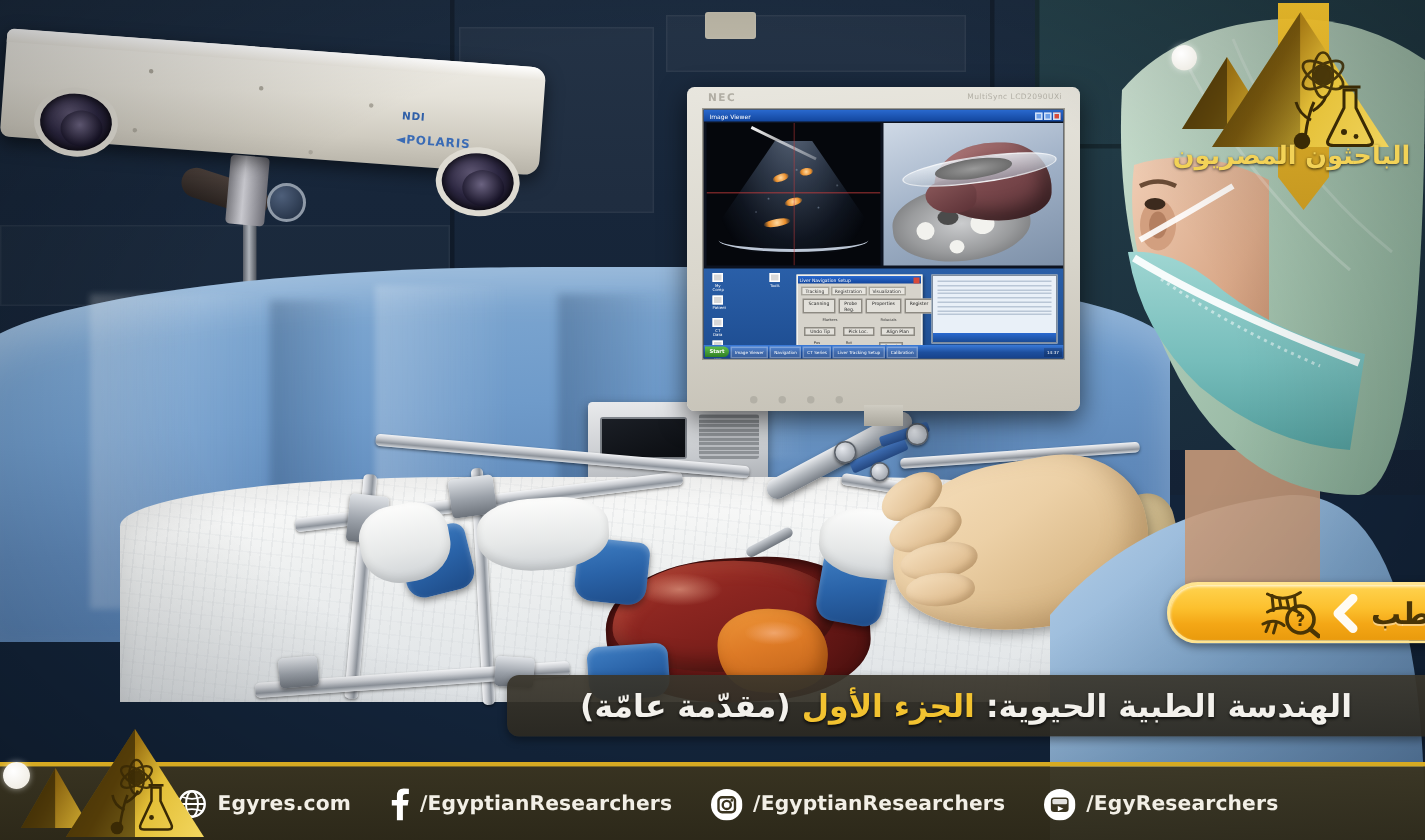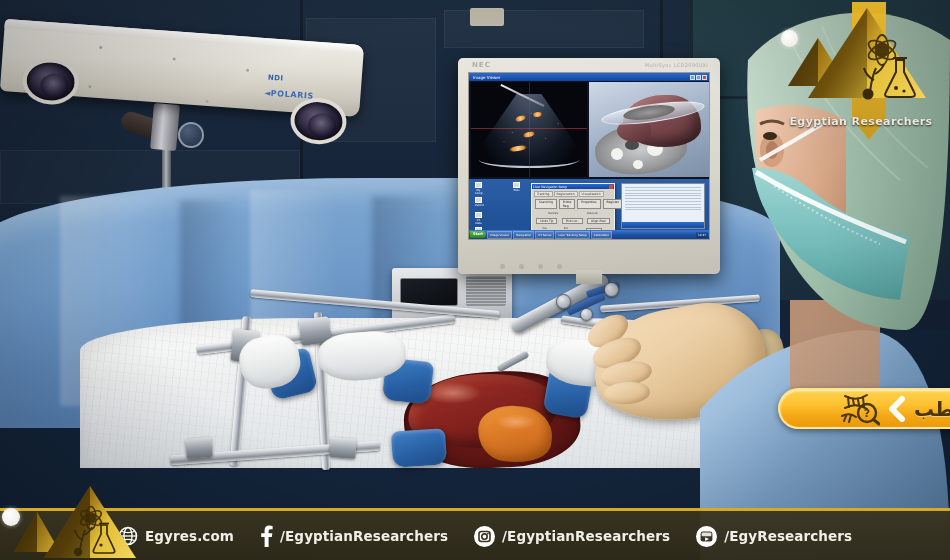--- a/index.html
+++ b/index.html
@@ -837,21 +837,21 @@
         <circle cx="118" cy="86" r="2" fill="#3a2a05" stroke="none"></circle>
         <circle cx="126" cy="89" r="1.6" fill="#3a2a05" stroke="none"></circle>
       </g>
       <g stroke="#3a2a05" stroke-width="2" fill="none">
         <path d="M92 90 Q94 74 98 66"></path>
         <path d="M96 78 Q88 74 86 66"></path>
         <path d="M97 72 Q104 68 106 62"></path>
       </g>
       <circle cx="90" cy="92" r="5.5" fill="#3a2a05"></circle>
     </svg>
-    <div class="logo-en">Egyptian Researchers</div>
+    <div class="logo-ar">الباحثون المصريون</div>
   </div>
 
   <div class="badge">
     <span class="badge-label">طب</span>
     <span class="badge-chevron">
       <svg width="22" height="26" viewBox="0 0 22 26">
         <path d="M16 3 L6 13 L16 23" stroke="#ffffff" stroke-width="6" fill="none" stroke-linecap="round" stroke-linejoin="round" opacity="0.95"></path>
       </svg>
     </span>
     <span class="badge-dna">
@@ -867,20 +867,23 @@
           <path d="M4 29 L6 24"></path>
           <path d="M9 30 L11 23"></path>
         </g>
         <circle cx="27" cy="21" r="9" stroke="#4a3505" stroke-width="2.4" fill="none"></circle>
         <path d="M33.5 27.5 L39 32" stroke="#4a3505" stroke-width="3" stroke-linecap="round"></path>
         <text x="27" y="25" font-size="11" font-weight="bold" fill="#4a3505" text-anchor="middle" font-family="DejaVu Sans, sans-serif">?</text>
       </svg>
     </span>
   </div>
 
+  <div class="titlebar">
+    <div class="title-text"><span>الهندسة الطبية الحيوية:</span> <span class="title-accent">الجزء الأول</span> <span>(مقدّمة عامّة)</span></div>
+  </div>
 
   <div class="footer">
 
     <div class="f-item">
       <span class="f-icon">
         <svg width="20" height="20" viewBox="0 0 20 20">
           <circle cx="10" cy="10" r="8.5" stroke="#fff" stroke-width="1.6" fill="none"></circle>
           <ellipse cx="10" cy="10" rx="4" ry="8.5" stroke="#fff" stroke-width="1.3" fill="none"></ellipse>
           <line x1="1.5" y1="10" x2="18.5" y2="10" stroke="#fff" stroke-width="1.3"></line>
           <path d="M3 5.2 Q10 8 17 5.2" stroke="#fff" stroke-width="1.1" fill="none"></path>

